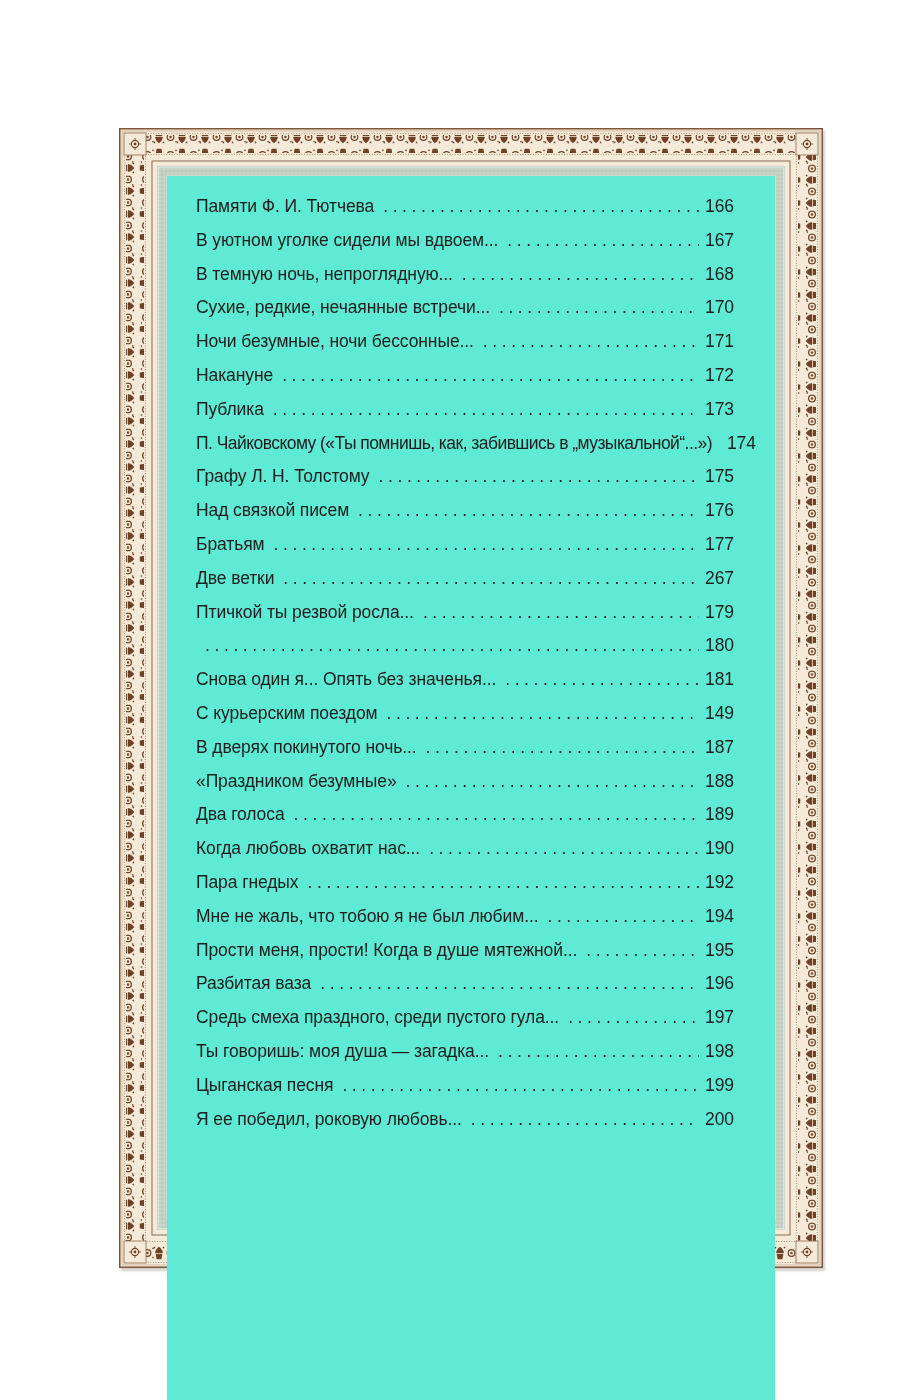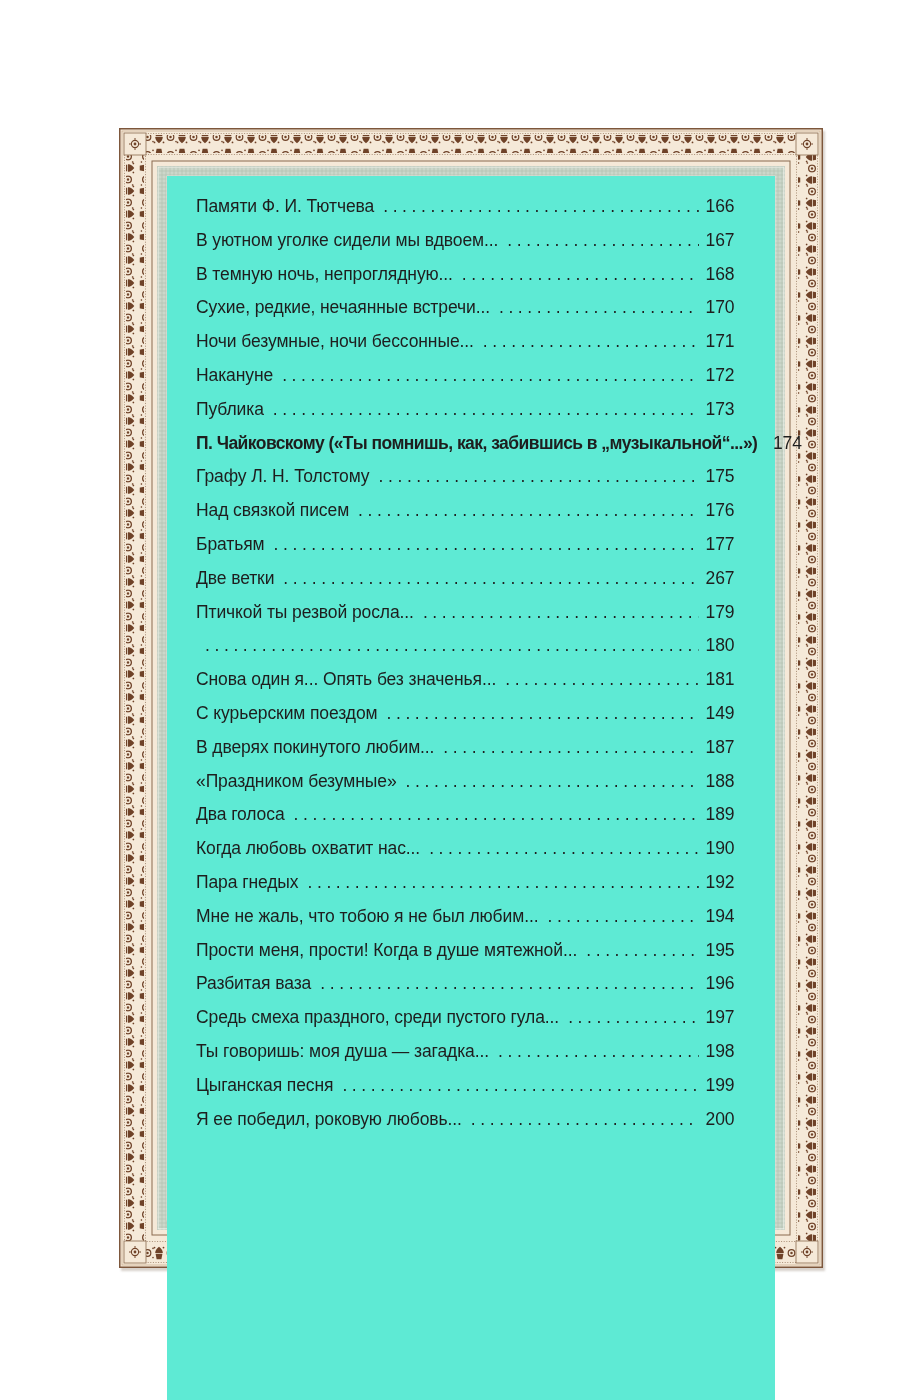--- a/index.html
+++ b/index.html
@@ -31,30 +31,30 @@
   .toc-row {
     display: flex;
     align-items: baseline;
     line-height: 33.8px;
     height: 33.8px;
     font-size: 17.5px;
     color: #1e1e1e;
     letter-spacing: -0.1px;
   }
   .toc-title { white-space: nowrap; flex: 0 0 auto; }
-  .toc-row:nth-child(8) .toc-title { letter-spacing: -0.55px; font-weight: bold; }
+  .toc-row:nth-child(8) .toc-title { letter-spacing: -0.55px; }
   .toc-dots {
     flex: 1 1 auto; min-width: 0;
     overflow: hidden; white-space: nowrap;
     letter-spacing: 4.6px;
     padding-left: 9px;
     margin-right: 6px;
     color: #1e1e1e;
   }
-  .toc-page { flex: 0 0 auto; min-width: 30px; text-align: center; }
+  .toc-page { flex: 0 0 auto; min-width: 30px; text-align: left; }
 
   
   .folio {
     position: absolute; left: 0; right: 0; bottom: 3px;
     text-align: right;
     font-family: "Liberation Serif", serif;
     font-size: 24px;
     letter-spacing: 1px;
     color: #5c4433;
   }
@@ -230,21 +230,21 @@
     <span class="toc-page">181</span>
   </div>
 
   <div class="toc-row">
     <span class="toc-title">С курьерским поездом</span>
     <span class="toc-dots">..........................................................................................</span>
     <span class="toc-page">149</span>
   </div>
 
   <div class="toc-row">
-    <span class="toc-title">В дверях покинутого любим...</span>
+    <span class="toc-title">В дверях покинутого ночь...</span>
     <span class="toc-dots">..........................................................................................</span>
     <span class="toc-page">187</span>
   </div>
 
   <div class="toc-row">
     <span class="toc-title">«Праздником безумные»</span>
     <span class="toc-dots">..........................................................................................</span>
     <span class="toc-page">188</span>
   </div>
 

